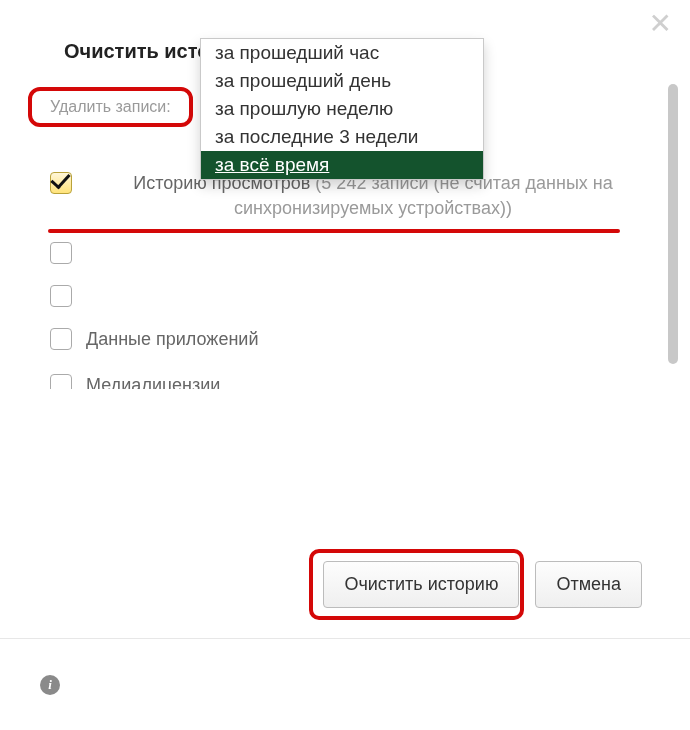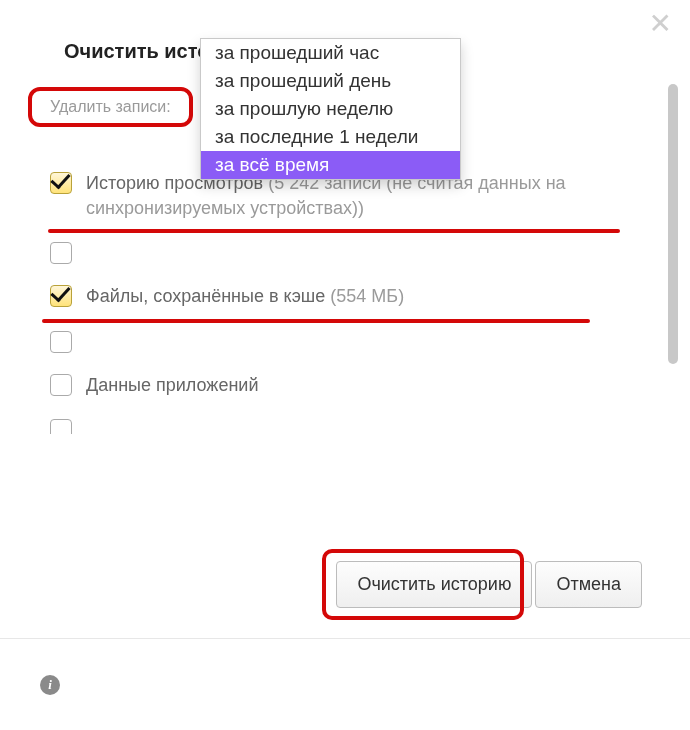--- a/index.html
+++ b/index.html
@@ -36,35 +36,36 @@
       font-size: 20px;
       color: #222;
       margin: 0 0 34px 14px;
     }
 
     
     .dropdown-wrap {
       position: absolute;
       top: 38px;
       left: 200px;
-      width: 261px;
+      width: 284px;
       background: #fff;
       border: 1px solid #c9c9c9;
       box-shadow: 0 6px 12px rgba(0,0,0,0.18);
       z-index: 20;
     }
     .dd-item {
       padding: 3px 14px;
       font-size: 19px;
       color: #333;
       cursor: pointer;
     }
     .dd-item.selected {
-      background: #8b5cf6;
+      background: #14532d;
       color: #fff;
+      text-decoration: underline;
     }
 
     
     .delete-records-row {
       display: inline-block;
       margin: 0 0 26px 0;
       position: relative;
     }
     .annot {
       border: 4px solid #d40808;
@@ -121,38 +122,39 @@
       width: 8px;
       height: 15px;
       border-right: 3px solid #111;
       border-bottom: 3px solid #111;
       transform: rotate(42deg);
     }
     .cb-text {
       color: #666;
       font-size: 18px;
       line-height: 1.4;
+      text-align: center;
     }
     .cb-text .muted { color: #9a9a9a; }
 
     
     .red-underline {
       position: absolute;
       height: 4px;
       background: #d40808;
       border-radius: 2px;
     }
 
     
     .buttons-row {
       position: absolute;
       right: 48px;
       bottom: 32px;
       display: flex;
-      gap: 3px;
+      gap: 16px;
       align-items: center;
     }
     .btn {
       background: linear-gradient(#fdfdfd, #efefef);
       border: 1px solid #bcbcbc;
       border-radius: 4px;
       padding: 12px 20px;
       font-size: 18px;
       color: #333;
       cursor: pointer;
@@ -234,21 +236,21 @@
 
 <div class="container">
 
   <h1 class="page-title">Очистить исто</h1>
 
   
   <div class="dropdown-wrap">
     <div class="dd-item">за прошедший час</div>
     <div class="dd-item">за прошедший день</div>
     <div class="dd-item">за прошлую неделю</div>
-    <div class="dd-item">за последние 1 недели</div>
+    <div class="dd-item">за последние 3 недели</div>
     <div class="dd-item selected">за всё время</div>
   </div>
 
   <div class="delete-records-row">
     <span class="delete-records-label">Удалить записи:</span>
     <div class="annot annot-rect1"></div>
   </div>
 
   <div class="cb-list">
 
@@ -257,40 +259,34 @@
       <div class="cb-text">
         <span>Историю просмотров </span><span class="muted">(5 242 записи (не считая данных на синхронизируемых устройствах))</span>
       </div>
       <div class="red-underline" style="left:-2px; right:40px; bottom:-2px;"></div>
     </div>
 
     <div class="cb-row">
       <div class="cb"></div>
     </div>
 
-    <div class="cb-row">
-      <div class="cb checked"></div>
-      <div class="cb-text">
-        <span>Файлы, сохранённые в кэше </span><span class="muted">(554 МБ)</span>
-      </div>
-      <div class="red-underline" style="left:-8px; right:70px; bottom:-3px;"></div>
-    </div>
 
 
     <div class="cb-row">
       <div class="cb"></div>
     </div>
 
     <div class="cb-row">
       <div class="cb"></div>
       <div class="cb-text">Данные приложений</div>
     </div>
 
     <div class="cb-row last-cut">
       <div class="cb"></div>
+      <div class="cb-text">Медиалицензии</div>
     </div>
 
   </div>
 
   <div class="buttons-row">
     <button class="btn">Очистить историю</button>
     <button class="btn">Отмена</button>
     <div class="annot-rect2"></div>
   </div>
 

